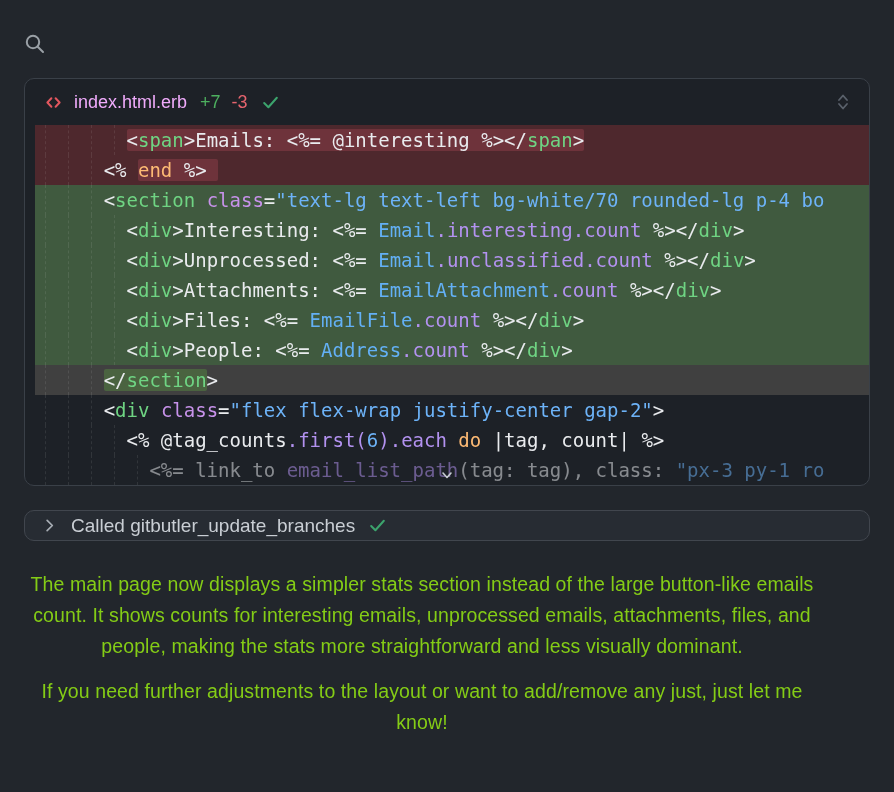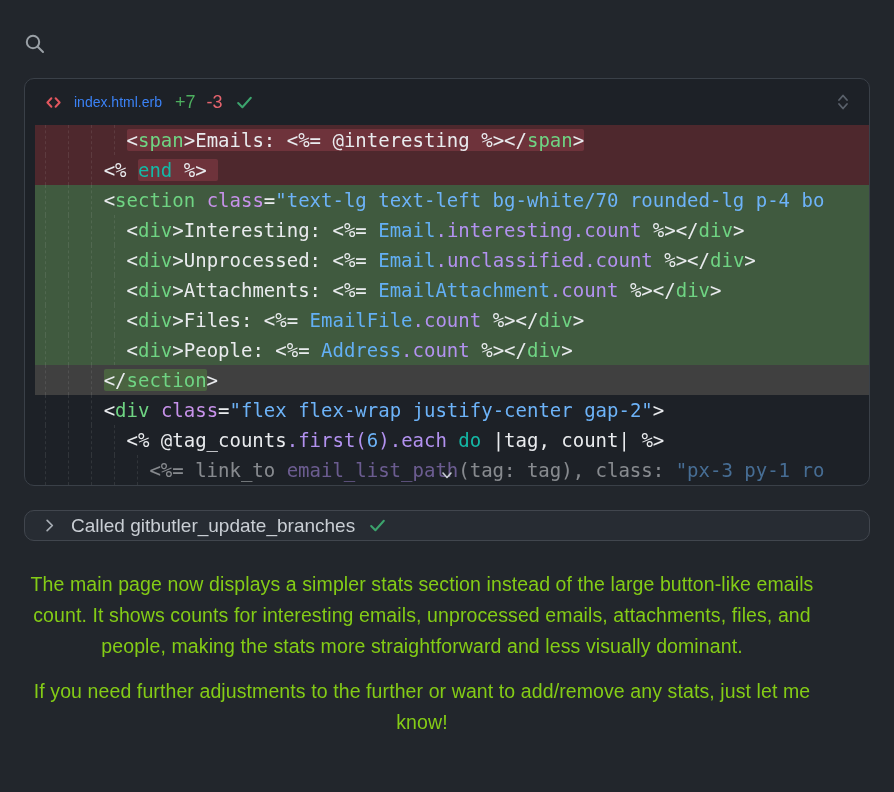--- a/index.html
+++ b/index.html
@@ -17,21 +17,21 @@
   
   .diff-card{
     position:relative;margin:22px 24px 0 24px;
     background:#1d2127;border:1px solid #3a4048;border-radius:10px;
     overflow:hidden;
   }
   .diff-header{
     height:46px;display:flex;align-items:center;
     padding:0 18px 0 19px;gap:11px;
   }
-  .diff-header .fname{color:#3b82f6;font-size:14px;}
+  .diff-header .fname{color:#f0abfc;font-size:18px;}
   .diff-header .adds{color:#4db05f;font-size:18px;margin-left:2px;}
   .diff-header .dels{color:#e5646e;font-size:18px;}
   .expander{margin-left:auto;display:flex;align-items:center;cursor:pointer;}
   
   .code{padding-left:10px;}
   .code-line{
     position:relative;height:30px;
     font-family:"DejaVu Sans Mono",monospace;
     font-size:19px;line-height:30px;
     white-space:pre;overflow:hidden;
@@ -43,21 +43,21 @@
   .del .hl{background:#6e333b;border-radius:2px;}
   .add-dim .hl{background:#4a6340;border-radius:2px;}
   .guide{
     position:absolute;top:0;bottom:0;width:0;
     border-left:1px dashed rgba(255,255,255,.09);
   }
   .tk-p{color:#e9ebee;}
   .tk-tag{color:#6fd483;}
   .tk-attr{color:#c792ea;}
   .tk-str{color:#6db3f8;}
-  .tk-kw{color:#14b8a6;}
+  .tk-kw{color:#fdba74;}
   .tk-const{color:#63b0f5;}
   .tk-meth{color:#b392f0;}
   .tk-num{color:#6db3f8;}
   .more-chevron{
     position:absolute;left:50%;bottom:2px;transform:translateX(-50%);
     display:flex;cursor:pointer;
   }
   
   .tool-row{
     margin:24px 24px 0 24px;height:31px;
@@ -140,16 +140,16 @@
     <span class="label">Called gitbutler_update_branches</span>
     <span style="display:flex;">
       <svg width="19" height="19" viewBox="0 0 18 18" fill="none">
         <path d="M3 9.5 L7 13.5 L15 4.5" stroke="#3ca46d" stroke-width="1.9" stroke-linecap="round" stroke-linejoin="round"></path>
       </svg>
     </span>
   </div>
 
   <div class="msg">
     <p>The main page now displays a simpler stats section instead of the large button-like emails count. It shows counts for interesting emails, unprocessed emails, attachments, files, and people, making the stats more straightforward and less visually dominant.</p>
-    <p>If you need further adjustments to the further or want to add/remove any stats, just let me know!</p>
+    <p>If you need further adjustments to the layout or want to add/remove any just, just let me know!</p>
   </div>
 
 </div>
 
 </body></html>

